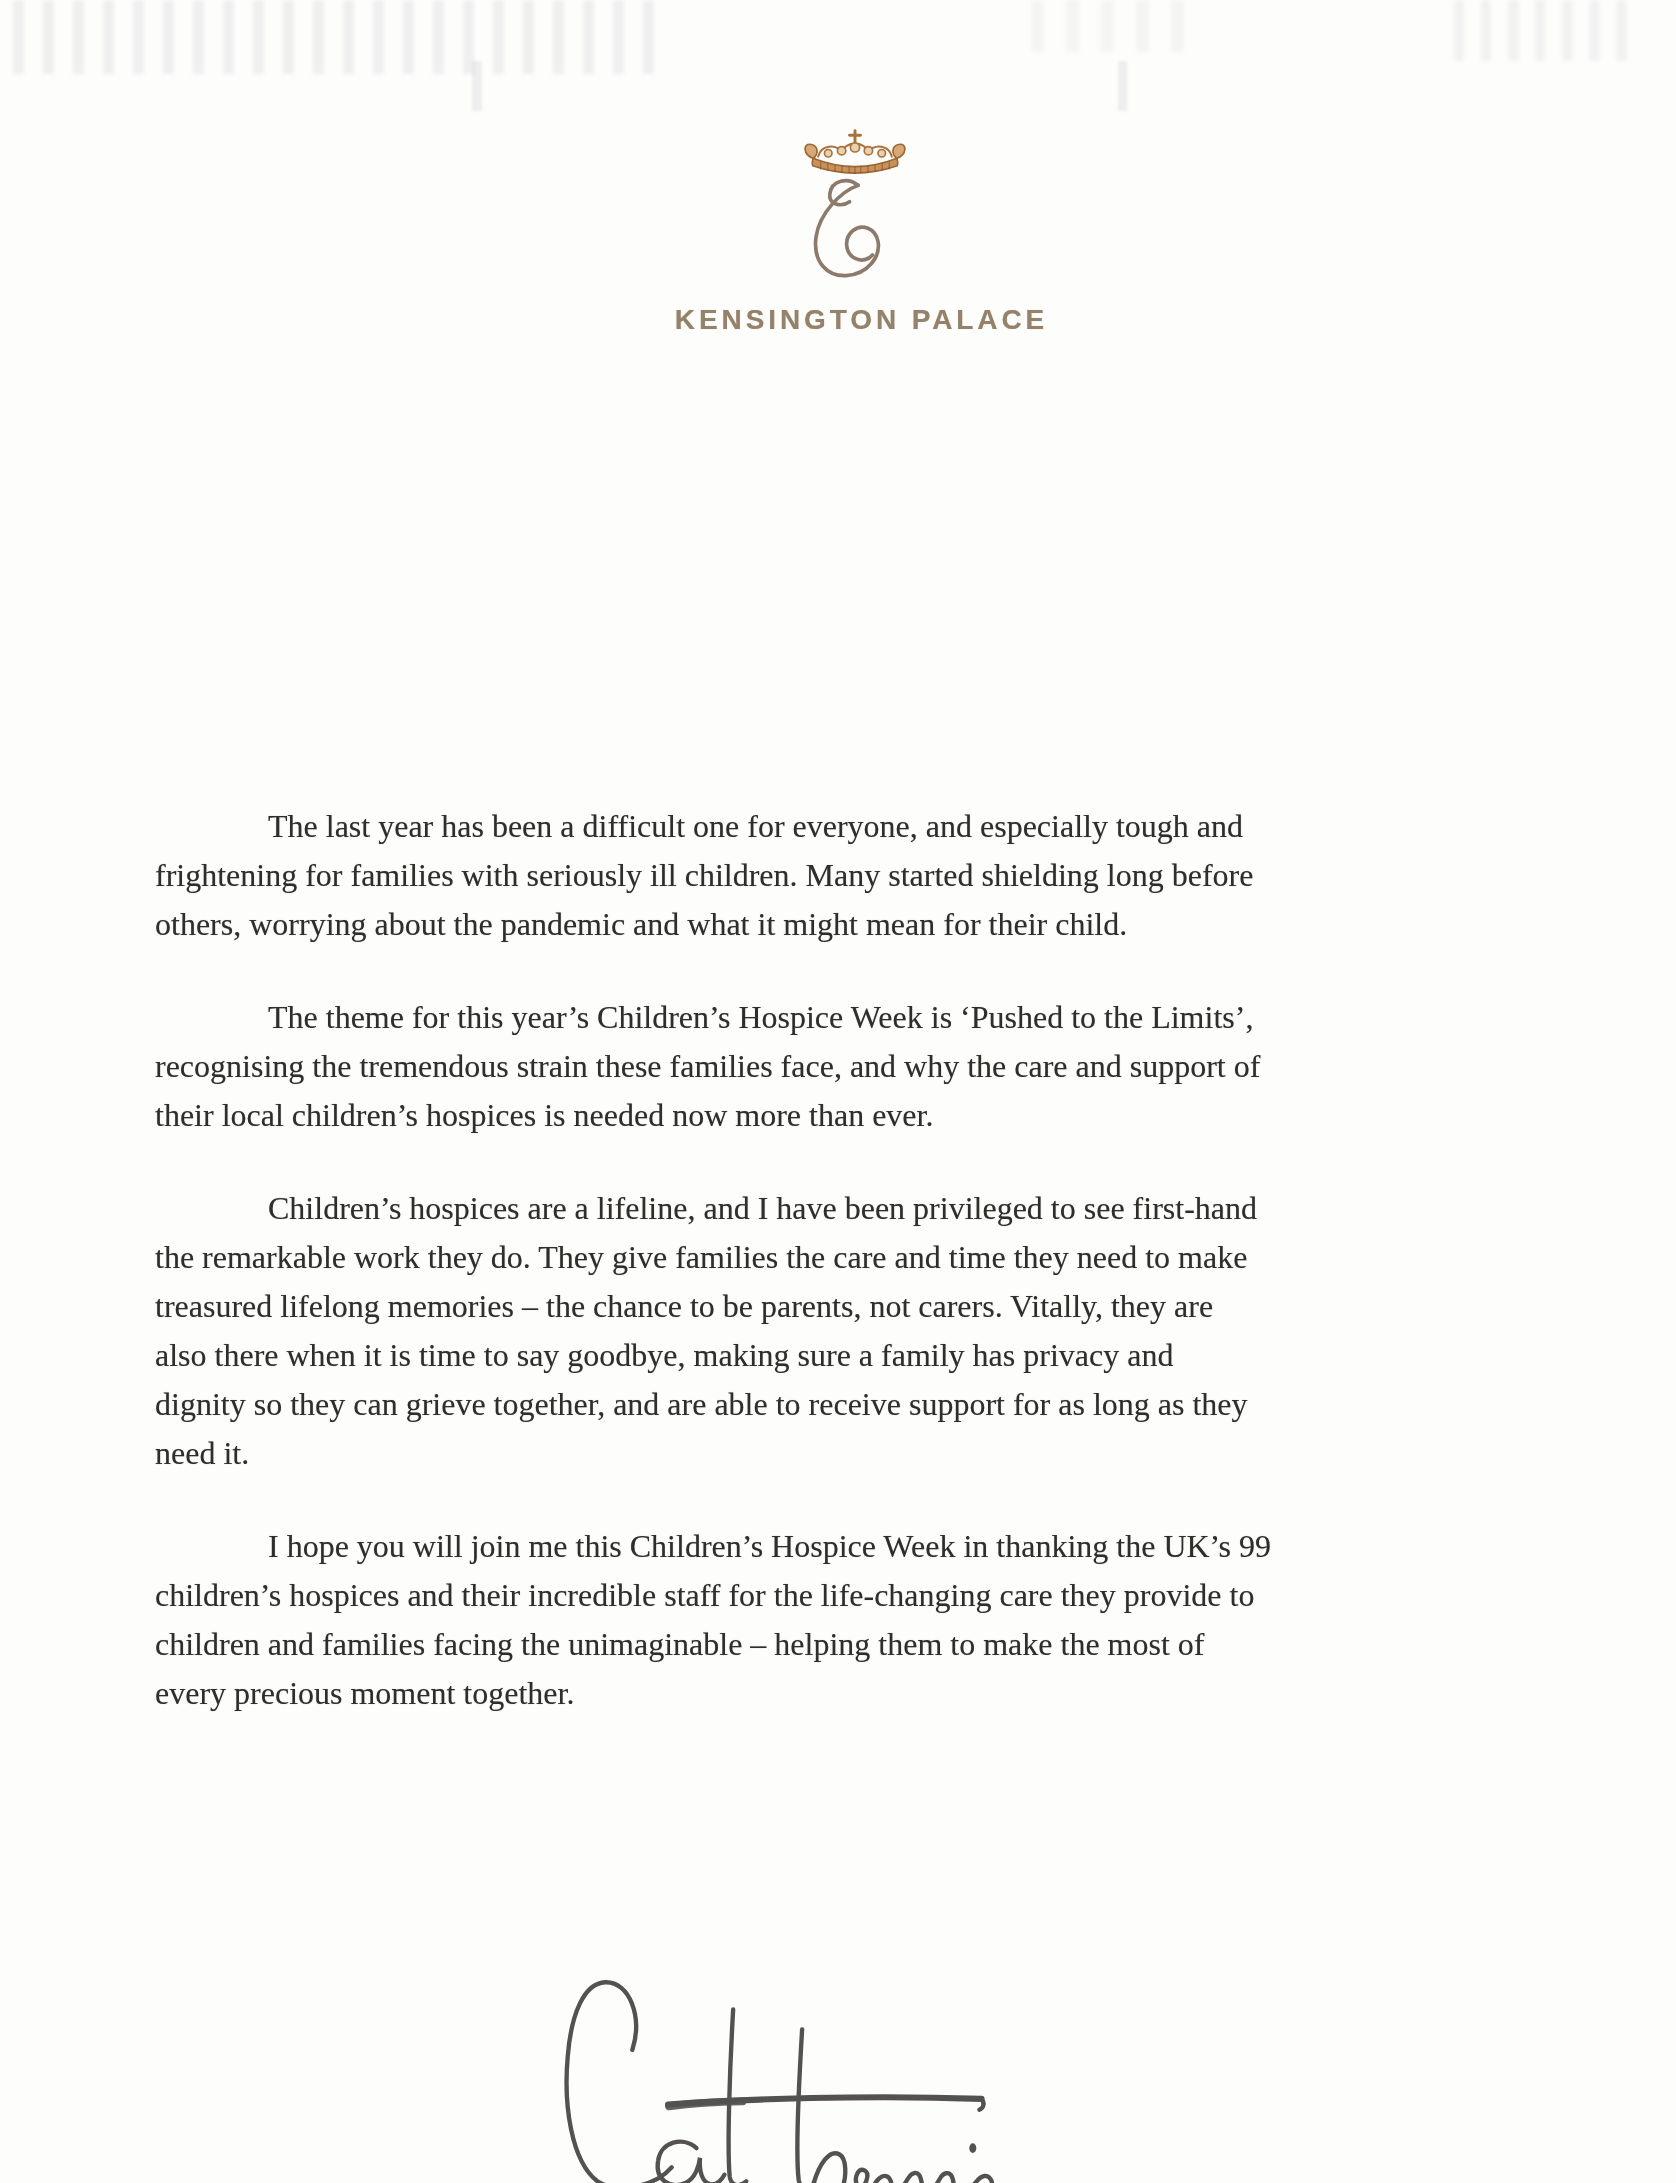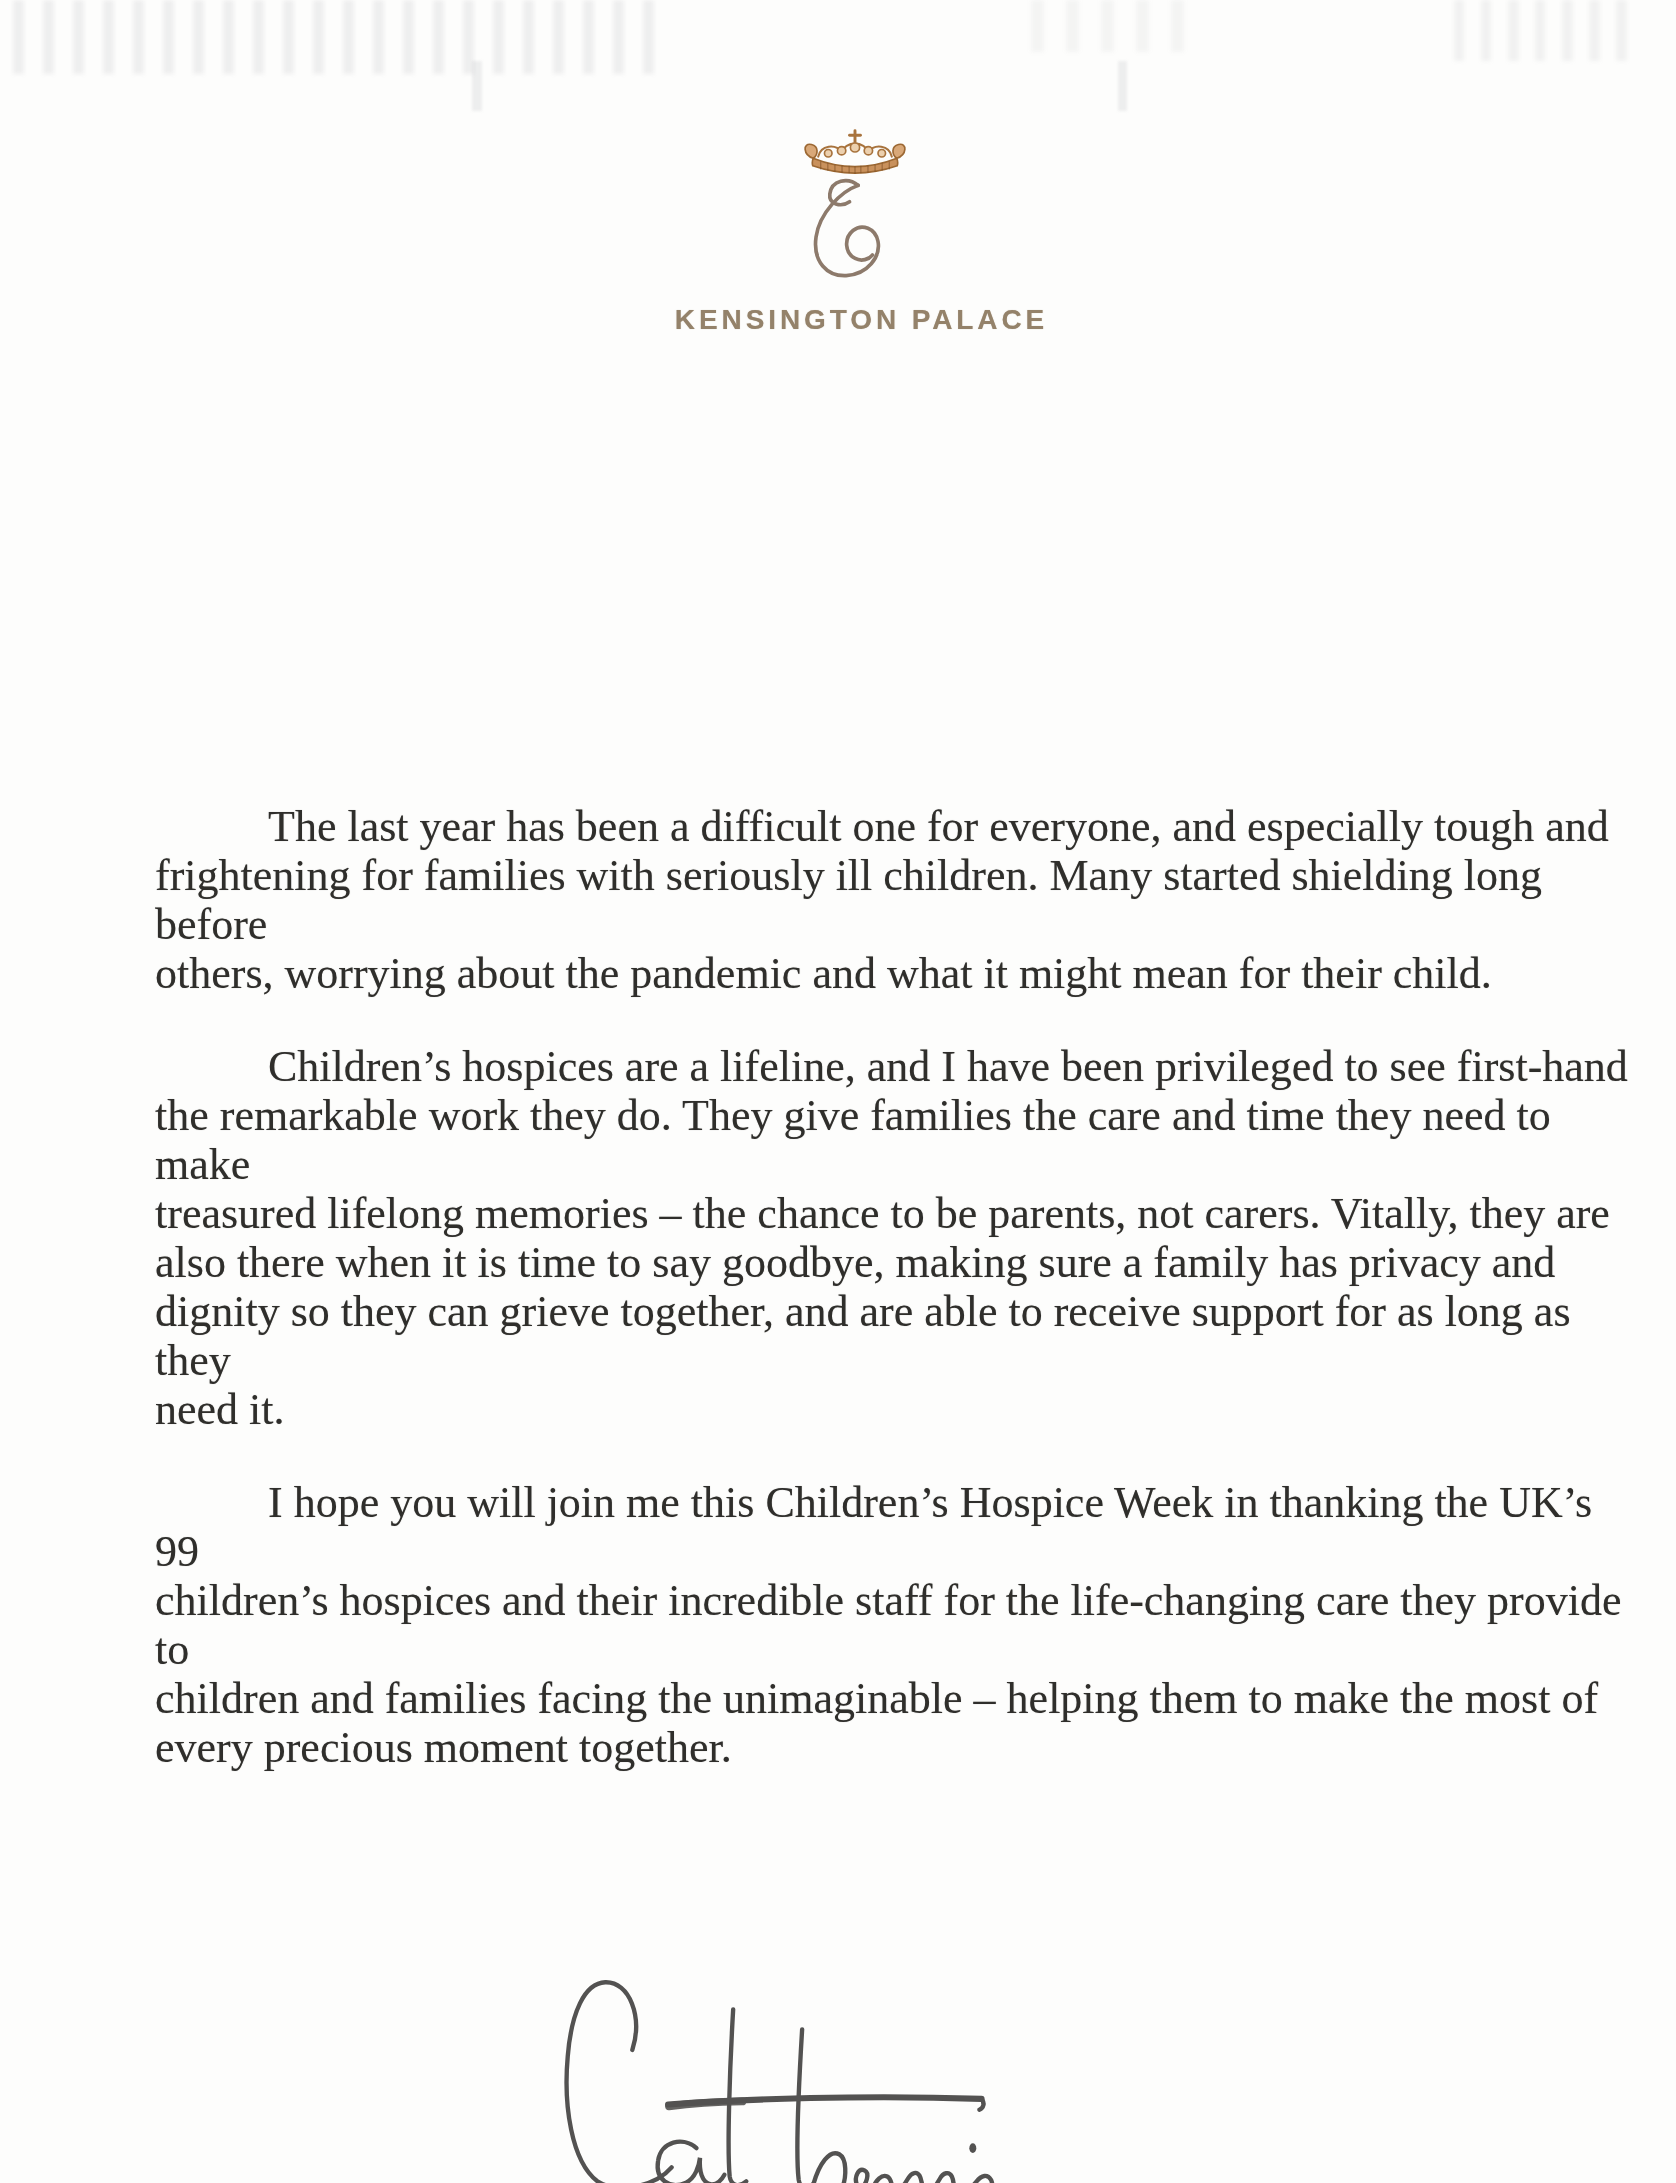--- a/index.html
+++ b/index.html
@@ -60,21 +60,21 @@
     line-height: 28px;
     letter-spacing: 3.9px;
     color: #94826a;
     text-shadow: 0 0 0.9px rgba(148,130,106,0.55);
   }
 
   .letter-body {
     position: absolute;
     left: 155px; top: 802px;
     width: 1485px;
-    font-size: 44px;
+    font-size: 32px;
     line-height: 49px;
     color: #2f2e2b;
     text-shadow: 0 0 0.9px rgba(55,54,50,0.42);
   }
   .letter-body p {
     margin: 0 0 44px 0;
     white-space: pre-line;
     text-indent: 113px;
   }
 
@@ -146,20 +146,23 @@
     </svg>
 
     <div class="wordmark">KENSINGTON PALACE</div>
     <span class="sr-only">C</span>
   </div>
 
   <div class="letter-body">
     <p>The last year has been a difficult one for everyone, and especially tough and
 frightening for families with seriously ill children. Many started shielding long before
 others, worrying about the pandemic and what it might mean for their child.</p>
+    <p>The theme for this year’s Children’s Hospice Week is ‘Pushed to the Limits’,
+recognising the tremendous strain these families face, and why the care and support of
+their local children’s hospices is needed now more than ever.</p>
     <p>Children’s hospices are a lifeline, and I have been privileged to see first-hand
 the remarkable work they do. They give families the care and time they need to make
 treasured lifelong memories – the chance to be parents, not carers. Vitally, they are
 also there when it is time to say goodbye, making sure a family has privacy and
 dignity so they can grieve together, and are able to receive support for as long as they
 need it.</p>
     <p>I hope you will join me this Children’s Hospice Week in thanking the UK’s 99
 children’s hospices and their incredible staff for the life-changing care they provide to
 children and families facing the unimaginable – helping them to make the most of
 every precious moment together.</p>

